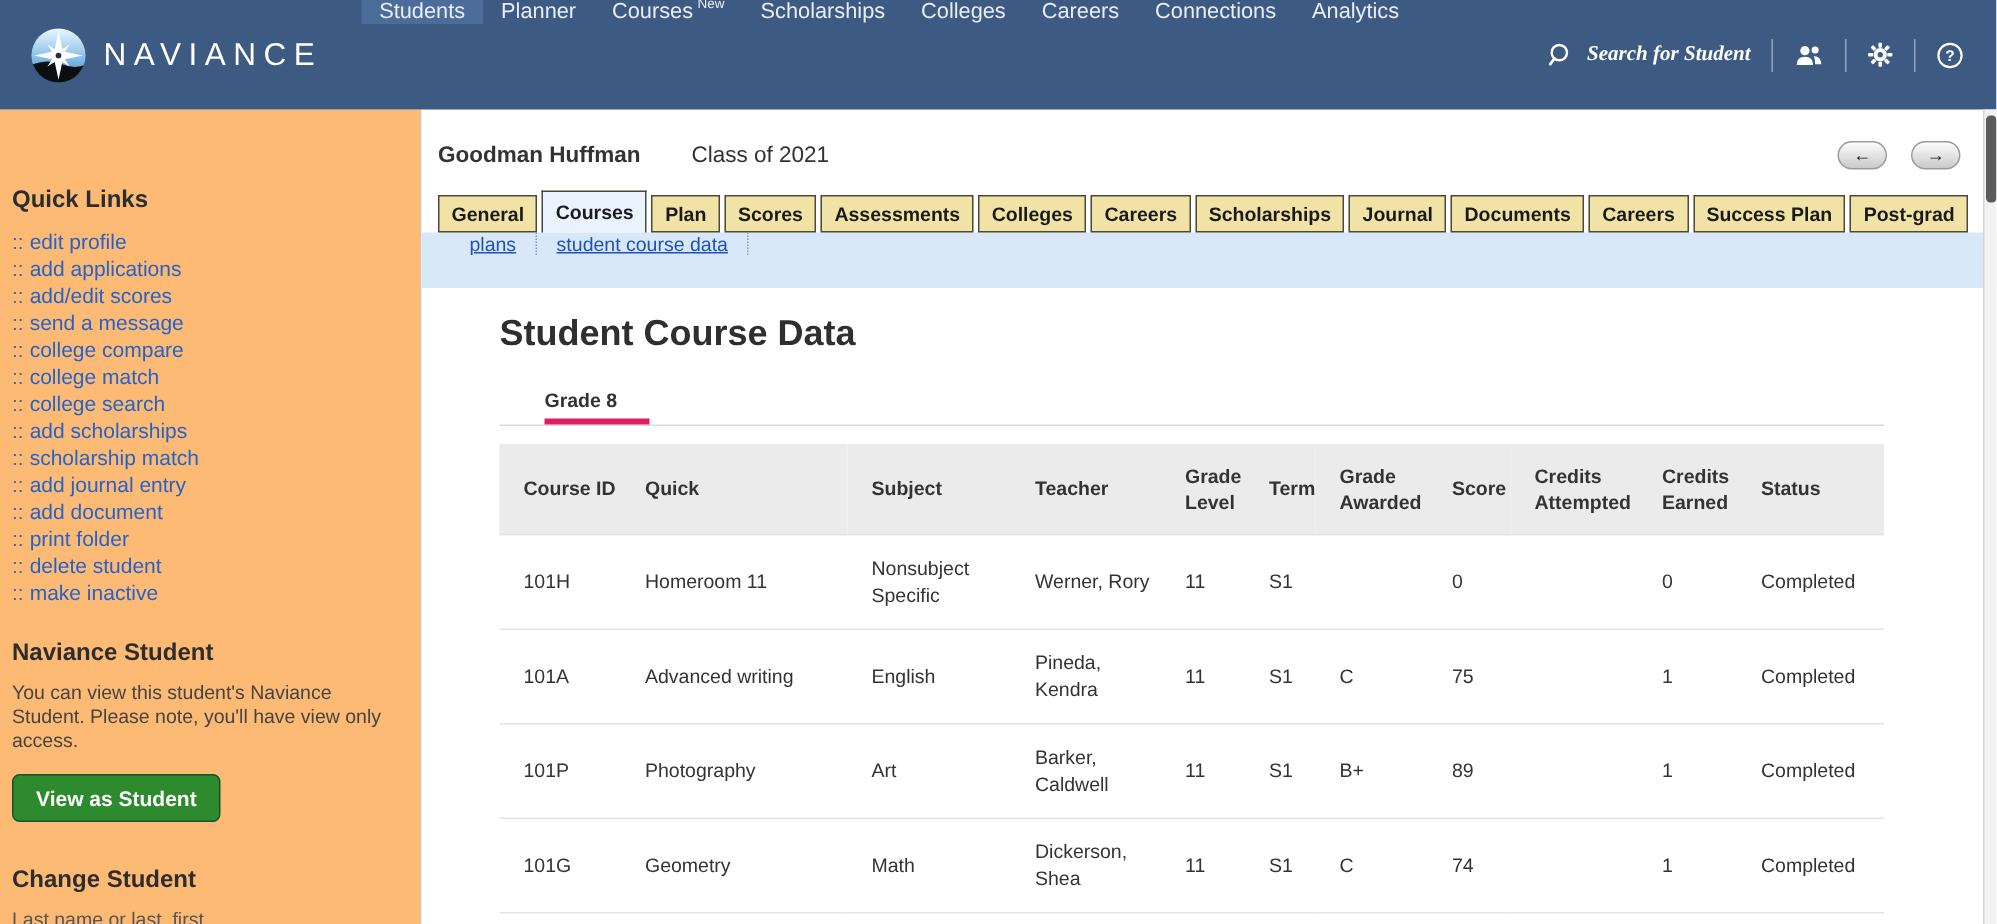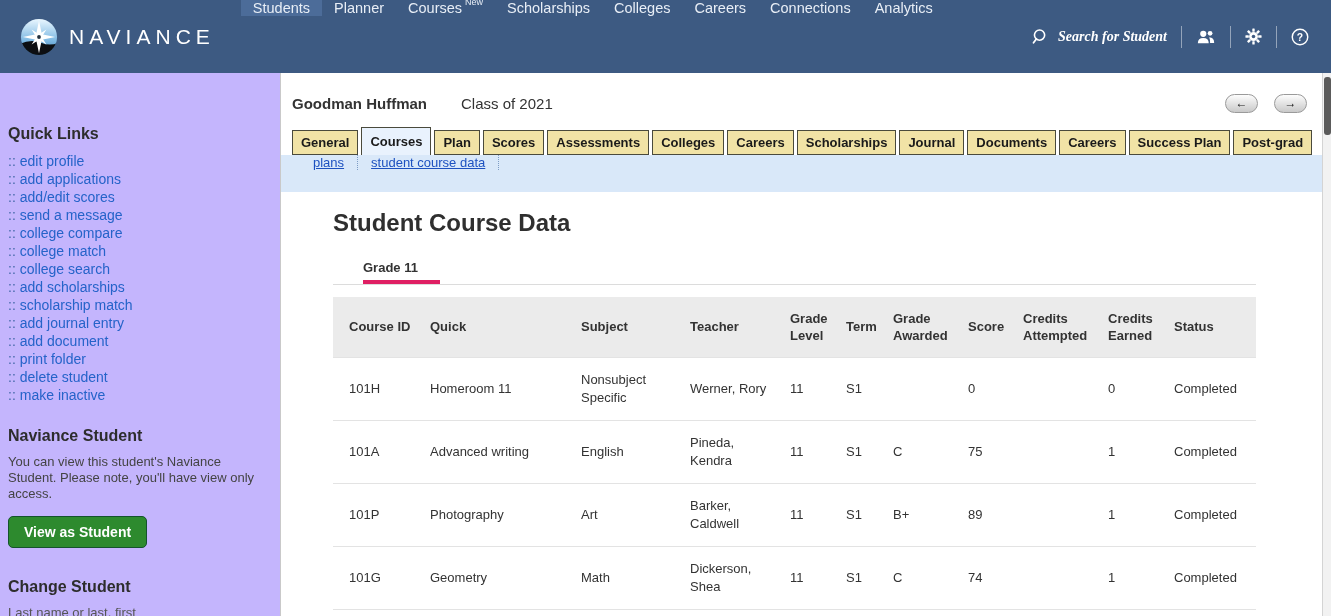--- a/index.html
+++ b/index.html
@@ -15,21 +15,21 @@
   .nav-item.active { background:#4c6c99; }
   .nav-badge { font-size:9px; margin-left:3px; position:relative; top:-6px; color:#e8eef6; }
   .nav-right { margin-left:auto; display:flex; align-items:center; gap:14px; padding-right:22px; color:#fff; }
   .nav-search { display:flex; align-items:center; gap:9px; cursor:pointer; }
   .nav-search-label { font-family:"Liberation Serif", serif; font-style:italic; font-weight:600; font-size:14px; color:#fff; }
   .nav-sep { width:1px; height:22px; background:rgba(255,255,255,.45); }
   .nav-icon { display:flex; align-items:center; justify-content:center; cursor:pointer; }
 
   
   .page { display:flex; height:543px; }
-  .sidebar { width:281px; background:#c4b5fd; border-right:1px solid #c9c9c9; padding:52px 10px 0 8px; flex-shrink:0; }
+  .sidebar { width:281px; background:#fdba74; border-right:1px solid #c9c9c9; padding:52px 10px 0 8px; flex-shrink:0; }
   .main { flex:1; background:#fff; position:relative; overflow:hidden; }
 
   
   .side-title { font-size:16px; font-weight:bold; color:#2d2d2d; margin-bottom:9px; }
   .quick-links { list-style:none; }
   .quick-links li { font-size:14px; line-height:18px; white-space:nowrap; }
   .ql-prefix { color:#4468a8; margin-right:4px; }
   .quick-links a { color:#2563c9; text-decoration:none; cursor:pointer; }
   .nav-student-block { margin-top:23px; }
   .side-desc { font-size:13px; line-height:16px; color:#444; margin-top:6px; }
@@ -236,21 +236,21 @@
           <a>plans</a>
         </span>
         <span class="subtab">
           <a>student course data</a>
         </span>
       </div>
 
     <div class="content">
       <h1 class="page-title">Student Course Data</h1>
       <div class="grade-tabs">
-        <span class="grade-tab">Grade 11</span>
+        <span class="grade-tab">Grade 8</span>
       </div>
       <table class="course-table">
         <colgroup id="table-cols">
             <col style="width: 81px;">
             <col style="width: 151px;">
             <col style="width: 109px;">
             <col style="width: 100px;">
             <col style="width: 56px;">
             <col style="width: 47px;">
             <col style="width: 75px;">

